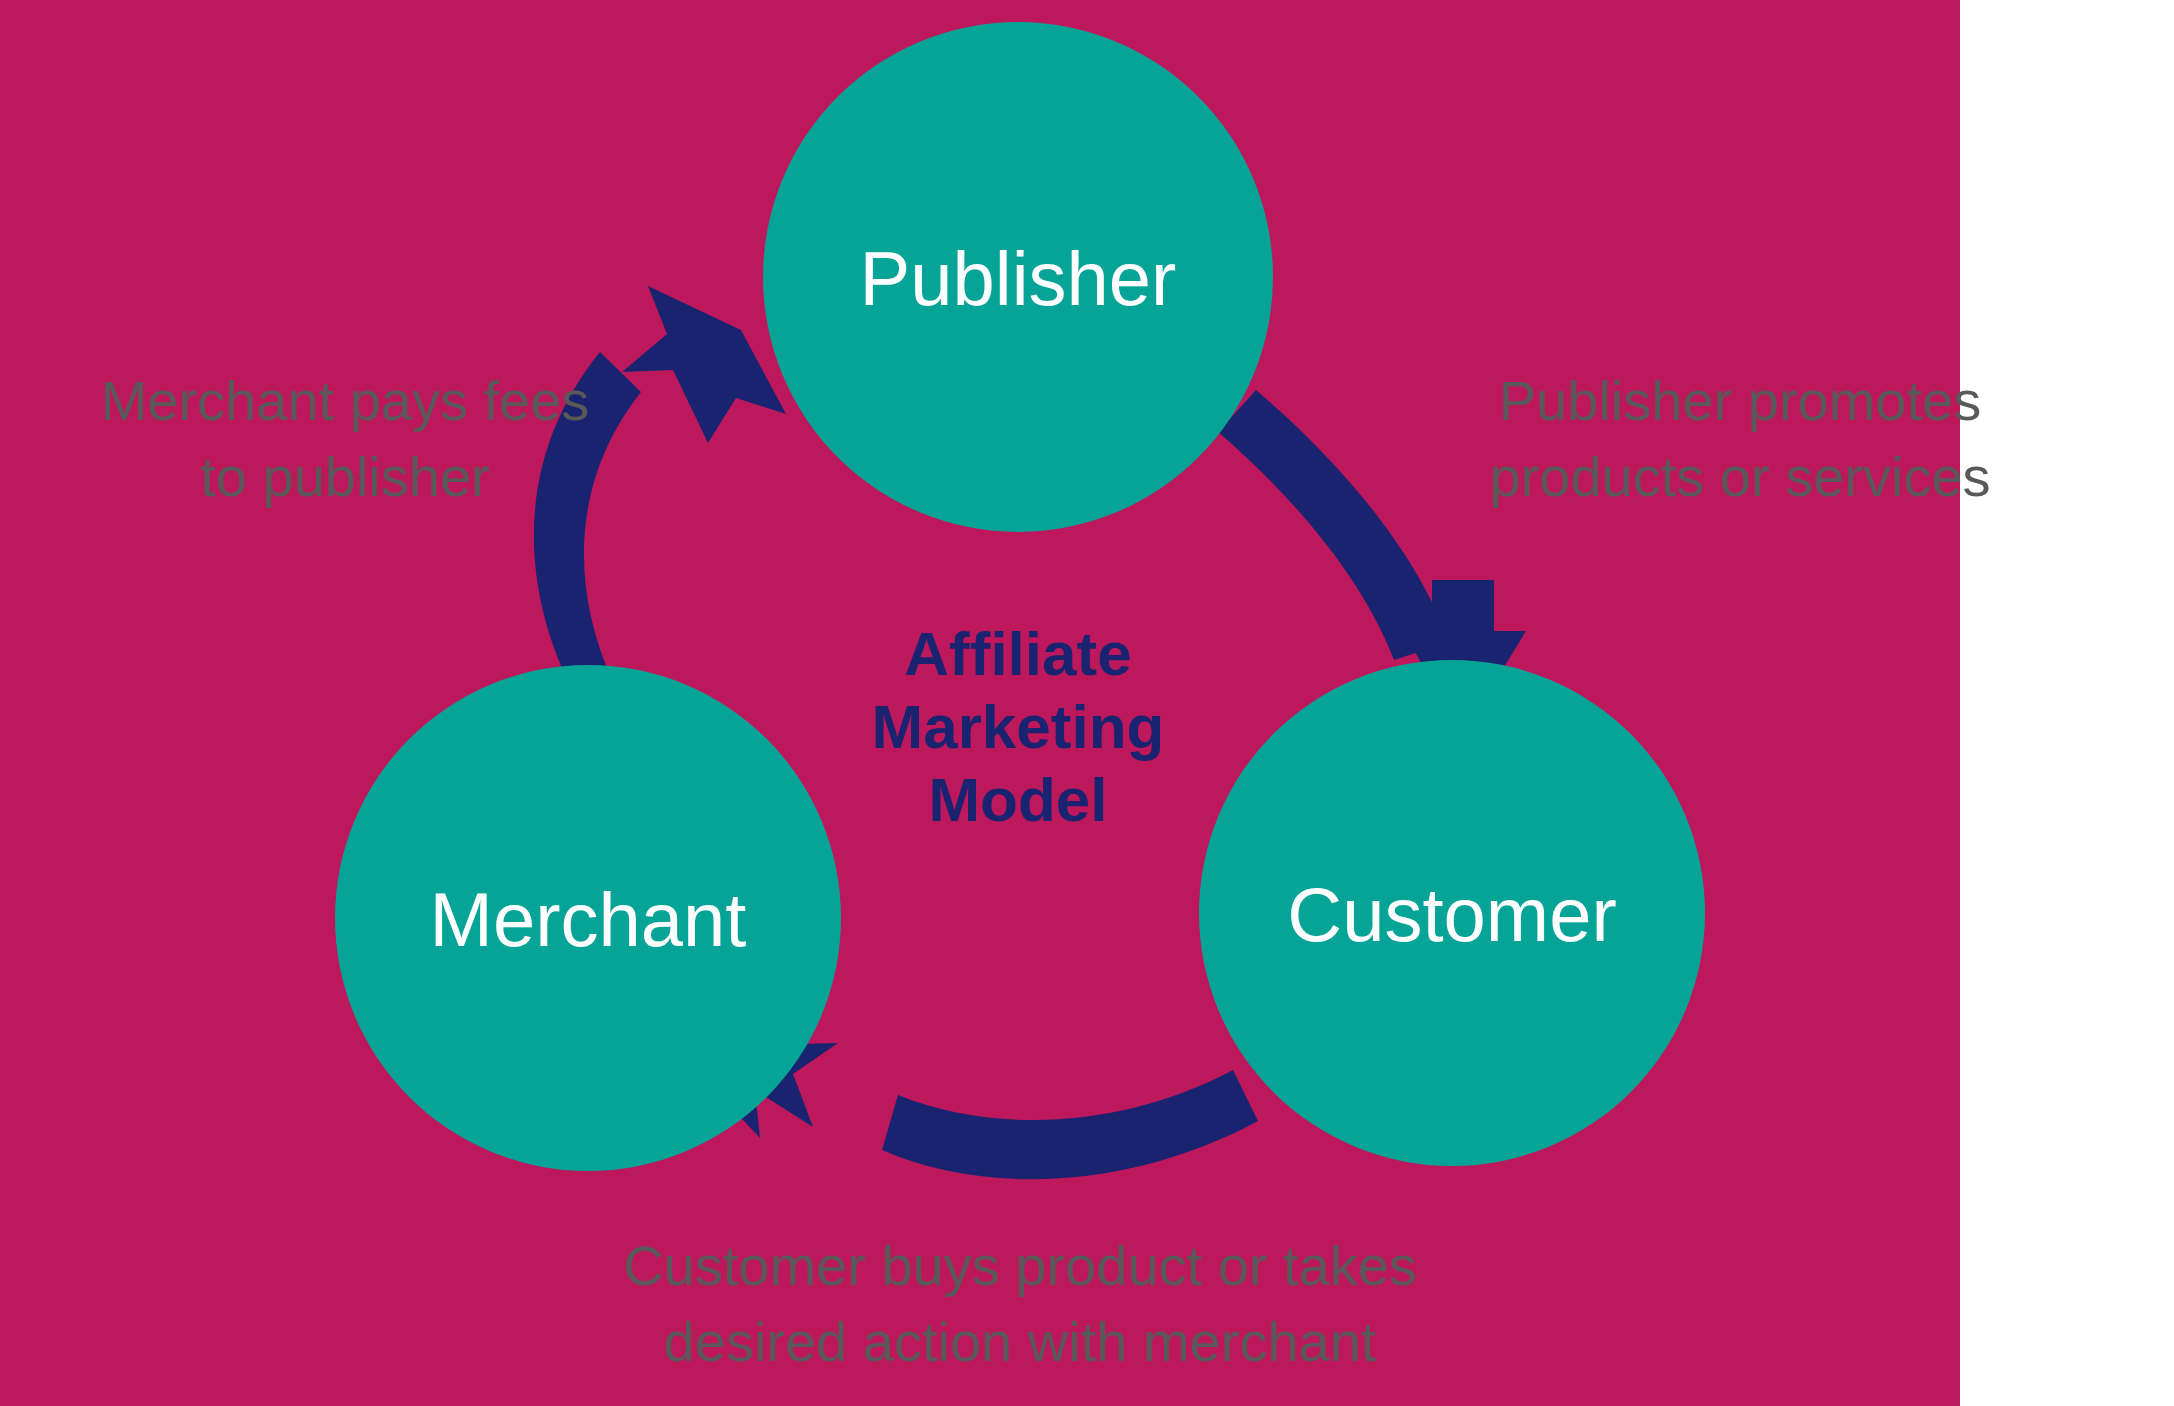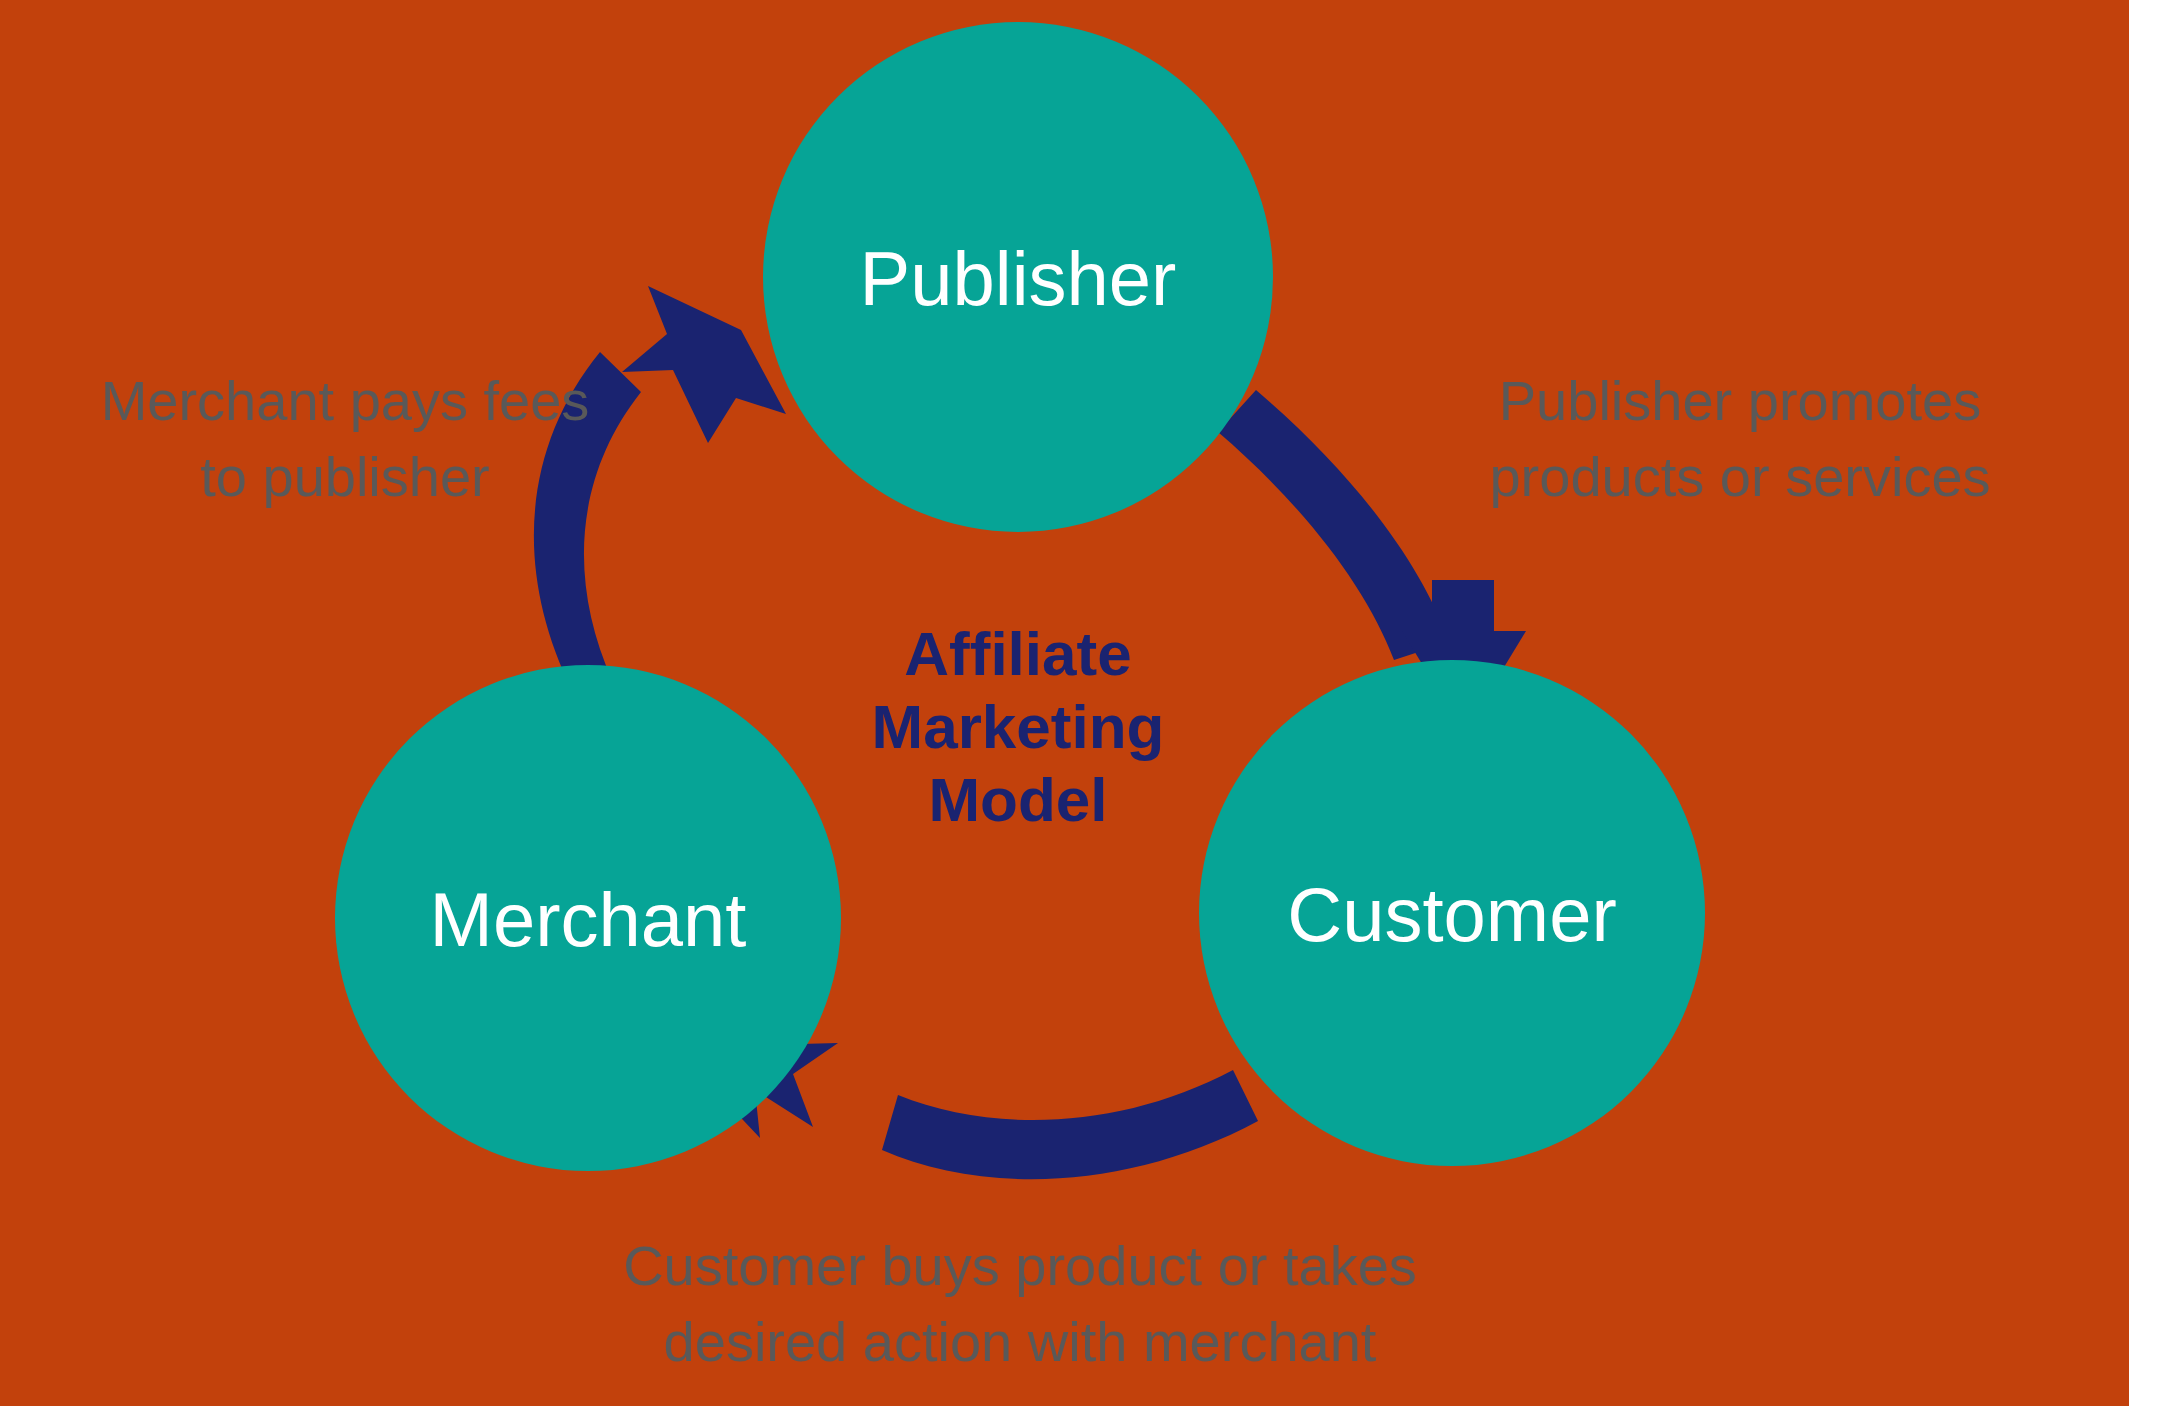--- a/index.html
+++ b/index.html
@@ -8,23 +8,23 @@
     background: #ffffff;
   }
   body {
     width: 2174px;
     height: 1406px;
     overflow: hidden;
     font-family: "Liberation Sans", sans-serif;
   }
   #diagram-root {
     position: relative;
-    width: 2129px;
+    width: 1960px;
     height: 1406px;
-    background: #c2410c;
+    background: #be185d;
   }
   svg.canvas {
     position: absolute;
     left: 0;
     top: 0;
     width: 2174px;
     height: 1406px;
     display: block;
   }
   .node-label {

